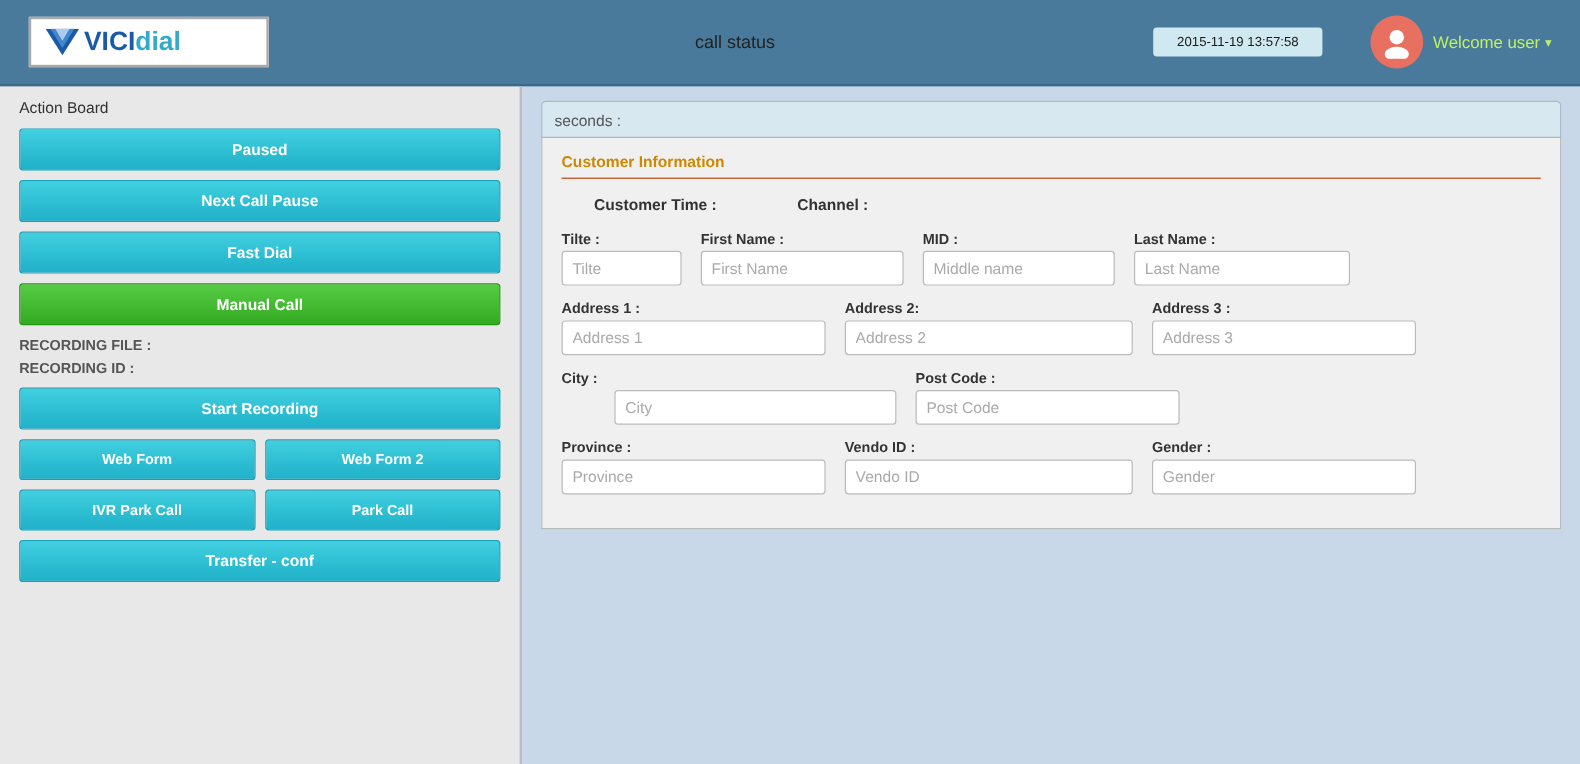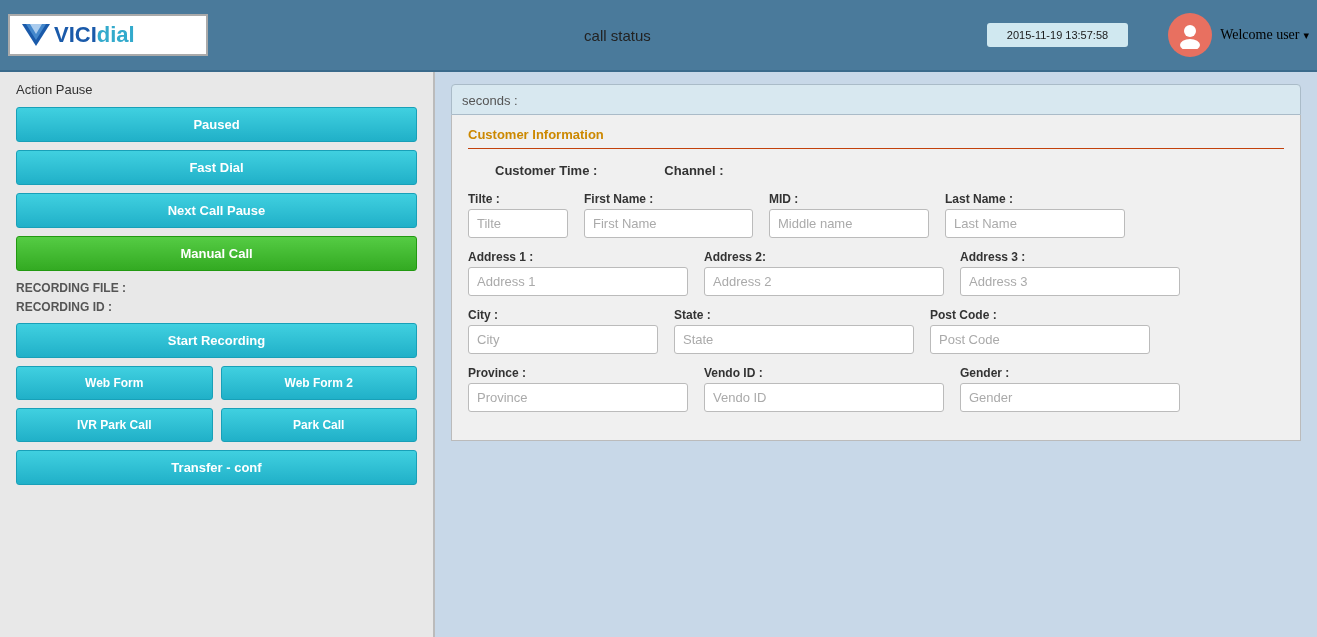--- a/index.html
+++ b/index.html
@@ -11,21 +11,21 @@
       height: 637px;
       overflow: hidden;
     }
 
     
     .header {
       display: flex;
       align-items: center;
       background: #4a7a9b;
       height: 72px;
-      padding: 0 8px;
+      padding: 0 24px;
       border-bottom: 2px solid #3a6a8b;
     }
     .logo-box {
       background: white;
       border: 2px solid #aaa;
       padding: 6px 12px;
       width: 200px;
       display: flex;
       align-items: center;
       margin-right: 40px;
@@ -51,24 +51,23 @@
       color: #1a1a1a;
       font-size: 11px;
       margin-right: 40px;
       background: #d0e8f0;
       padding: 6px 20px;
       border-radius: 3px;
     }
     .header-user {
       display: flex;
       align-items: center;
-      color: #000000;
+      color: #bef264;
       font-size: 14px;
       cursor: pointer;
-      font-family: Liberation Serif, serif;
     }
     .avatar {
       width: 44px;
       height: 44px;
       border-radius: 50%;
       background: #e87060;
       display: flex;
       align-items: center;
       justify-content: center;
       margin-right: 8px;
@@ -261,21 +260,21 @@
     }
 
     
     .w-title { width: 100px; }
     .w-firstname { width: 169px; }
     .w-mid { width: 160px; }
     .w-lastname { width: 180px; }
     .w-addr1 { width: 220px; }
     .w-addr2 { width: 240px; }
     .w-addr3 { width: 220px; }
-    .w-city { width: 190px; }
+    .w-city { width: 235px; margin-left: 44px; }
     .w-state { width: 240px; }
     .w-postcode { width: 220px; }
     .w-province { width: 220px; }
     .w-vendor { width: 240px; }
     .w-gender { width: 220px; }
   </style>
 </head>
 <body>
 
 <div class="header">
@@ -301,25 +300,25 @@
       </svg>
     </div>
     <span>Welcome user</span>
     <span class="dropdown-arrow">▾</span>
   </div>
 </div>
 
 <div class="main-layout">
 
   <div class="sidebar">
-    <div class="action-board-title">Action Pause</div>
+    <div class="action-board-title">Action Board</div>
 
     <button class="btn-cyan">Paused</button>
+    <button class="btn-cyan">Next Call Pause</button>
     <button class="btn-cyan">Fast Dial</button>
-    <button class="btn-cyan">Next Call Pause</button>
     <button class="btn-green">Manual Call</button>
 
     <div class="recording-info">
       <span class="recording-label">RECORDING FILE :</span><br>
       <span class="recording-label">RECORDING ID :</span>
     </div>
 
     <button class="btn-cyan">Start Recording</button>
 
     <div class="btn-row">
@@ -386,24 +385,20 @@
           <input class="form-input w-addr3" type="text" placeholder="Address 3" style="">
         </div>
       </div>
 
       <div class="form-row">
         <div class="form-field">
           <label class="form-label">City :</label>
           <input class="form-input w-city" type="text" placeholder="City" style="">
         </div>
         <div class="form-field">
-          <label class="form-label">State :</label>
-          <input class="form-input w-state" type="text" placeholder="State" style="">
-        </div>
-        <div class="form-field">
           <label class="form-label">Post Code :</label>
           <input class="form-input w-postcode" type="text" placeholder="Post Code" style="">
         </div>
       </div>
 
       <div class="form-row">
         <div class="form-field">
           <label class="form-label">Province :</label>
           <input class="form-input w-province" type="text" placeholder="Province" style="">
         </div>

